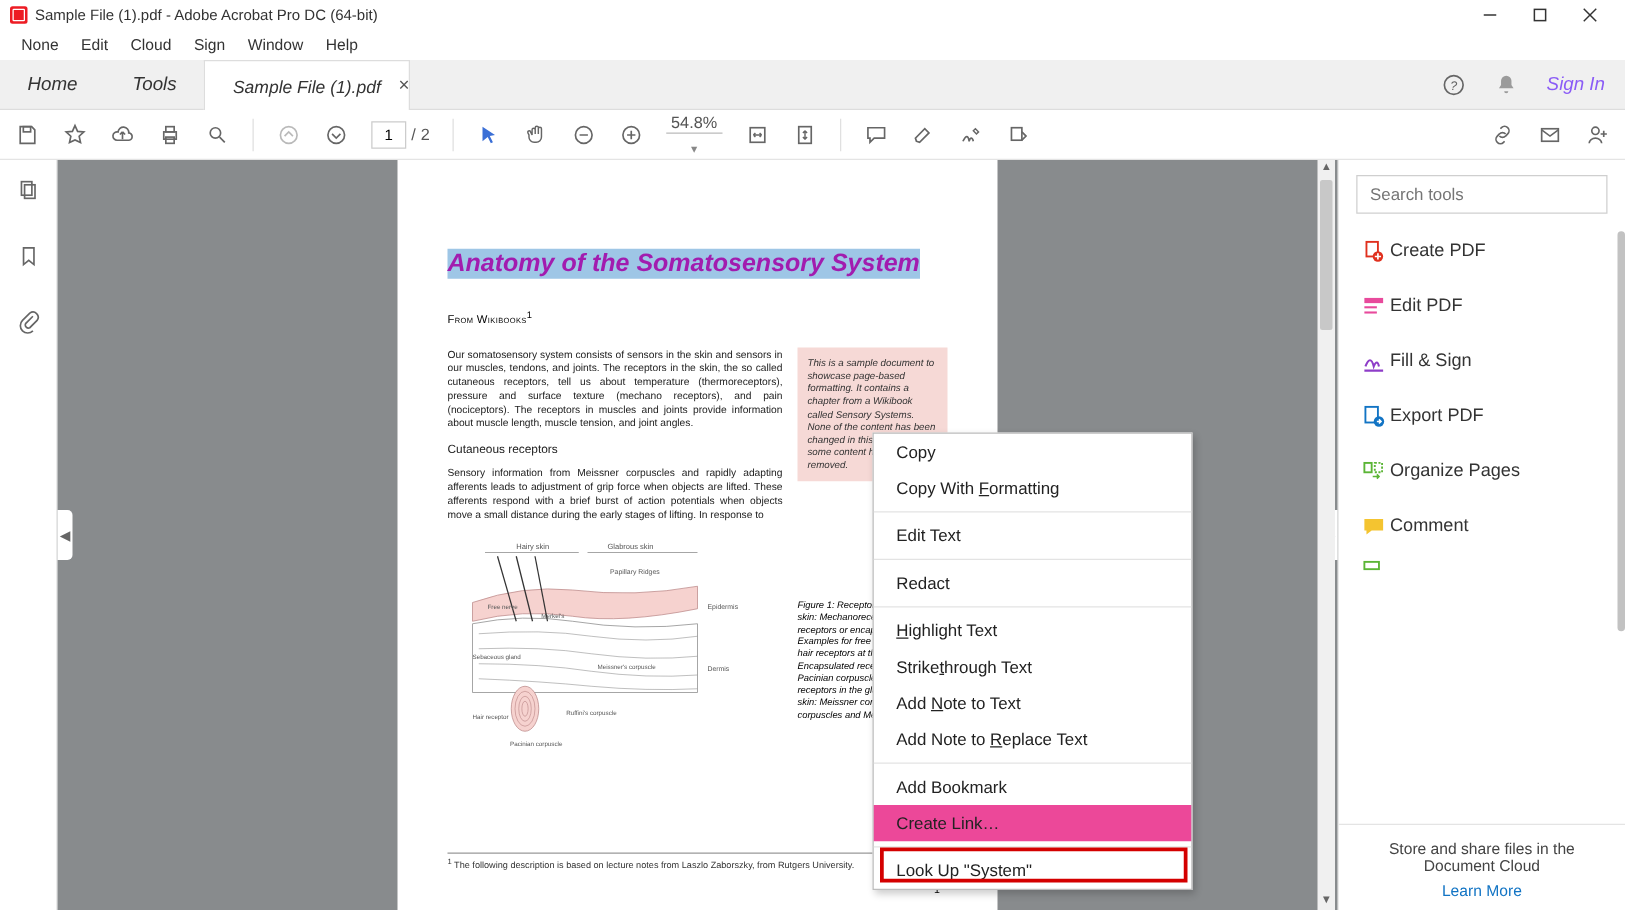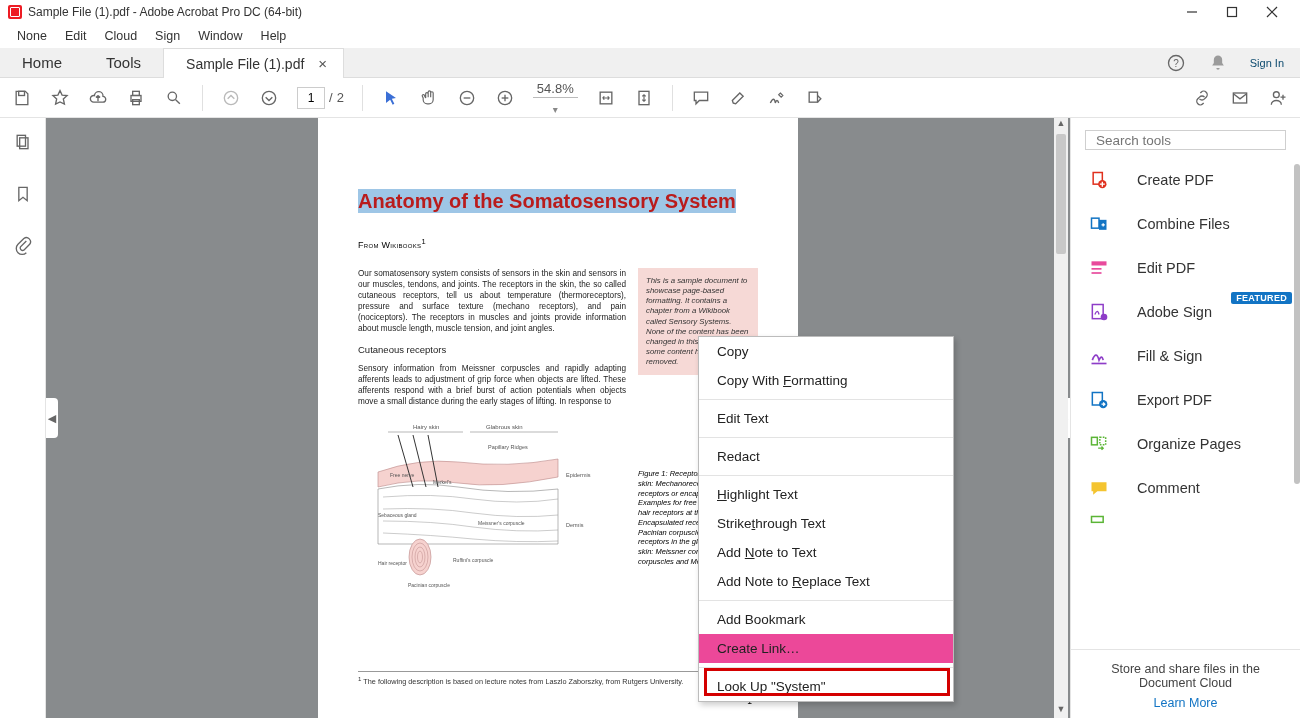--- a/index.html
+++ b/index.html
@@ -11,28 +11,28 @@
 .title-bar .app-icon::after { content: ""; position: absolute; inset: 2px; border: 1.5px solid #fff; border-radius: 1px; }
 .title-bar .spacer { flex: 1; }
 .win-btn { width: 40px; height: 24px; display: flex; align-items: center; justify-content: center; color: #333; }
 .win-btn svg { width: 12px; height: 12px; }
 
 
 .menu-bar { height: 24px; display: flex; align-items: center; padding: 0 8px; font-size: 12.5px; color: #333; }
 .menu-bar span { padding: 0 9px; cursor: default; }
 
 
-.tab-strip { height: 30px; background: #f0f0f0; border-bottom: 1px solid #ddd; display: flex; align-items: stretch; }
+.tab-strip { height: 40px; background: #f0f0f0; border-bottom: 1px solid #ddd; display: flex; align-items: stretch; font-style: italic; }
 .nav-tab { padding: 0 22px; display: flex; align-items: center; font-size: 15px; color: #333; }
-.doc-tab { background: #fff; border-top: 1px solid #ddd; border-left: 1px solid #ddd; border-right: 1px solid #ddd; margin-bottom: -1px; padding: 0 16px 0 22px; display: flex; align-items: center; font-size: 14px; color: #333; }
+.doc-tab { background: #fff; border-top: 1px solid #ddd; border-left: 1px solid #ddd; border-right: 1px solid #ddd; margin-bottom: -1px; padding: 0 0 0 22px; display: flex; align-items: center; font-size: 14px; color: #333; }
 .doc-tab .close { margin-left: 14px; font-size: 15px; color: #555; }
 .tab-strip .spacer { flex: 1; }
 .top-right { display: flex; align-items: center; padding-right: 16px; gap: 22px; }
 .top-right .icn { width: 20px; height: 20px; color: #555; }
-.signin { font-size: 11px; color: #0c4a6e; }
+.signin { font-size: 15px; color: #8b5cf6; }
 
 
 .toolbar { height: 40px; border-bottom: 1px solid #e4e4e4; display: flex; align-items: center; padding: 0 12px; gap: 18px; color: #666; }
 .toolbar .sep { width: 1px; height: 26px; background: #e0e0e0; }
 .toolbar .icn { width: 20px; height: 20px; display: flex; align-items: center; justify-content: center; }
 .toolbar svg { width: 20px; height: 20px; stroke: #666; fill: none; }
 .page-box { display: flex; align-items: center; gap: 4px; font-size: 13px; color: #555; }
 .page-box input { width: 28px; height: 22px; text-align: center; border: 1px solid #ccc; font-size: 12px; }
 .zoom-box { display: flex; align-items: center; gap: 6px; font-size: 13px; color: #555; flex-direction: column; }
 .zoom-box .val { border-bottom: 1px solid #bbb; padding: 0 4px 1px; }
@@ -48,21 +48,21 @@
 .doc-area .collapse-l, .doc-area .collapse-r { position: absolute; top: 50%; transform: translateY(-50%); color: #666; background: #fff; width: 12px; height: 40px; display: flex; align-items: center; justify-content: center; font-size: 11px; }
 .doc-area .collapse-l { left: 0; border-radius: 0 4px 4px 0; }
 .doc-area .collapse-r { right: 0; border-radius: 4px 0 0 4px; }
 .doc-area .vscroll { position: absolute; right: 2px; top: 0; bottom: 0; width: 14px; background: #f0f0f0; }
 .doc-area .vscroll .thumb { position: absolute; left: 2px; right: 2px; top: 16px; height: 120px; background: #c8c8c8; border-radius: 2px; }
 .doc-area .vscroll .arr { position: absolute; left: 0; right: 0; height: 14px; text-align: center; font-size: 9px; color: #666; }
 .doc-area .vscroll .arr.up { top: 0; }
 .doc-area .vscroll .arr.dn { bottom: 0; }
 
 .page { width: 480px; background: #fff; margin-top: 0; height: 100%; position: relative; padding: 72px 40px 20px 40px; font-family: Georgia, 'Times New Roman', serif; overflow: hidden; }
-.page h1 { font-size: 20px; font-weight: 600; color: #b91c1c; margin-bottom: 24px; }
+.page h1 { font-size: 20px; font-weight: 600; color: #a21caf; margin-bottom: 24px; font-style: italic; }
 .page h1 .hl { background: #9EC6E6; padding: 1px 0; }
 .page .from { font-size: 9px; font-variant: small-caps; letter-spacing: .3px; margin-bottom: 18px; }
 .page .cols { display: flex; gap: 12px; }
 .page .col-main { flex: 1; font-size: 8.2px; line-height: 1.35; text-align: justify; color: #222; }
 .page .col-main p { margin-bottom: 10px; }
 .page .col-main .sub { font-size: 9.5px; font-weight: 500; margin: 6px 0 6px; }
 .page .col-side { width: 120px; }
 .page .sidebox { background: #F6D9D6; padding: 8px; font-size: 7.8px; font-style: italic; line-height: 1.3; color: #333; }
 .page .fig { margin-top: 6px; border: 0; width: 240px; height: 175px; background:
   linear-gradient(#fff,#fff);
@@ -76,23 +76,23 @@
 
 .ctx { position: absolute; left: 652px; top: 218px; width: 256px; background: #fff; border: 1px solid #bcbcbc; box-shadow: 2px 3px 6px rgba(0,0,0,.2); font-size: 13.5px; color: #222; z-index: 50; }
 .ctx .mi { padding: 7px 18px; }
 .ctx .mi.h { background: #ec4899; }
 .ctx .sep2 { height: 1px; background: #e3e3e3; margin: 4px 0; }
 .ctx .redbox { position: absolute; left: 5px; width: 246px; top: 331px; height: 28px; border: 3px solid #d40000; pointer-events: none; }
 
 
 .right-panel { width: 230px; border-left: 1px solid #e4e4e4; display: flex; flex-direction: column; }
 .right-panel .search { margin: 12px 14px 8px; }
-.right-panel .search input { width: 100%; height: 20px; border: 1px solid #cfcfcf; padding: 0 10px; font-size: 13.5px; color: #555; }
+.right-panel .search input { width: 100%; height: 31px; border: 1px solid #cfcfcf; padding: 0 10px; font-size: 13.5px; color: #555; }
 .right-panel .tools { flex: 1; overflow: hidden; position: relative; }
-.right-panel .tool { display: flex; align-items: center; gap: 28px; padding: 12px 18px; font-size: 14.5px; color: #333; position: relative; }
+.right-panel .tool { display: flex; align-items: center; gap: 3px; padding: 12px 18px; font-size: 14.5px; color: #333; position: relative; }
 .right-panel .tool .ti { width: 20px; height: 20px; flex-shrink: 0; }
 .right-panel .badge { position: absolute; right: 8px; top: 2px; background: #1274C4; color: #fff; font-size: 9px; font-weight: 600; padding: 1px 5px; border-radius: 2px; letter-spacing: .3px; }
 .right-panel .rscroll { position: absolute; right: 0; top: 0; bottom: 0; width: 8px; }
 .right-panel .rscroll .rthumb { position: absolute; right: 0; top: 6px; width: 6px; height: 320px; background: #c2c2c2; border-radius: 3px; }
 .right-panel .promo { border-top: 1px solid #e4e4e4; padding: 12px 14px 8px; text-align: center; font-size: 12.5px; color: #444; }
 .right-panel .promo a { display: block; margin-top: 6px; color: #1274C4; font-size: 12.5px; text-decoration: none; }
 
 u { text-decoration: underline; text-decoration-thickness: 1px; }
 </style>
 </head>
@@ -396,42 +396,25 @@
       <div class="tool">
         <svg class="ti" viewBox="0 0 24 24">
             <rect x="5" y="3" width="11" height="14" fill="none" stroke="#E0301E" stroke-width="1.8"></rect>
             <circle cx="16" cy="17" r="5" fill="#E0301E"></circle>
             <path d="M16 14v6M13 17h6" stroke="#fff" stroke-width="1.6"></path>
           </svg>
         <span>Create PDF</span>
       </div>
       <div class="tool">
         <svg class="ti" viewBox="0 0 24 24">
-            <rect x="3" y="5" width="9" height="12" fill="none" stroke="#1274C4" stroke-width="1.8"></rect>
-            <rect x="12" y="7" width="9" height="12" fill="#1274C4"></rect>
-            <path d="M15 13h4M17 11v4" stroke="#fff" stroke-width="1.5"></path>
-          </svg>
-        <span>Combine Files</span>
-      </div>
-      <div class="tool">
-        <svg class="ti" viewBox="0 0 24 24">
             <rect x="3" y="4" width="18" height="5" fill="#E84A9C"></rect>
             <rect x="3" y="12" width="12" height="2" fill="#E84A9C"></rect>
             <rect x="3" y="17" width="12" height="2" fill="#E84A9C"></rect>
           </svg>
         <span>Edit PDF</span>
-      </div>
-      <div class="tool">
-        <span class="badge">FEATURED</span>
-        <svg class="ti" viewBox="0 0 24 24">
-            <rect x="4" y="3" width="13" height="17" fill="none" stroke="#8E3DC8" stroke-width="1.8"></rect>
-            <path d="M7 15c2-5 4-5 5 0" stroke="#8E3DC8" stroke-width="1.6" fill="none"></path>
-            <circle cx="18" cy="18" r="4" fill="#8E3DC8"></circle>
-          </svg>
-        <span>Adobe Sign</span>
       </div>
       <div class="tool">
         <svg class="ti" viewBox="0 0 24 24">
             <path d="M4 17c3-8 6-8 8 0 2-5 4-5 5 0" stroke="#8E3DC8" stroke-width="2" fill="none"></path>
             <line x1="3" y1="21" x2="21" y2="21" stroke="#8E3DC8" stroke-width="2"></line>
           </svg>
         <span>Fill &amp; Sign</span>
       </div>
       <div class="tool">
         <svg class="ti" viewBox="0 0 24 24">

